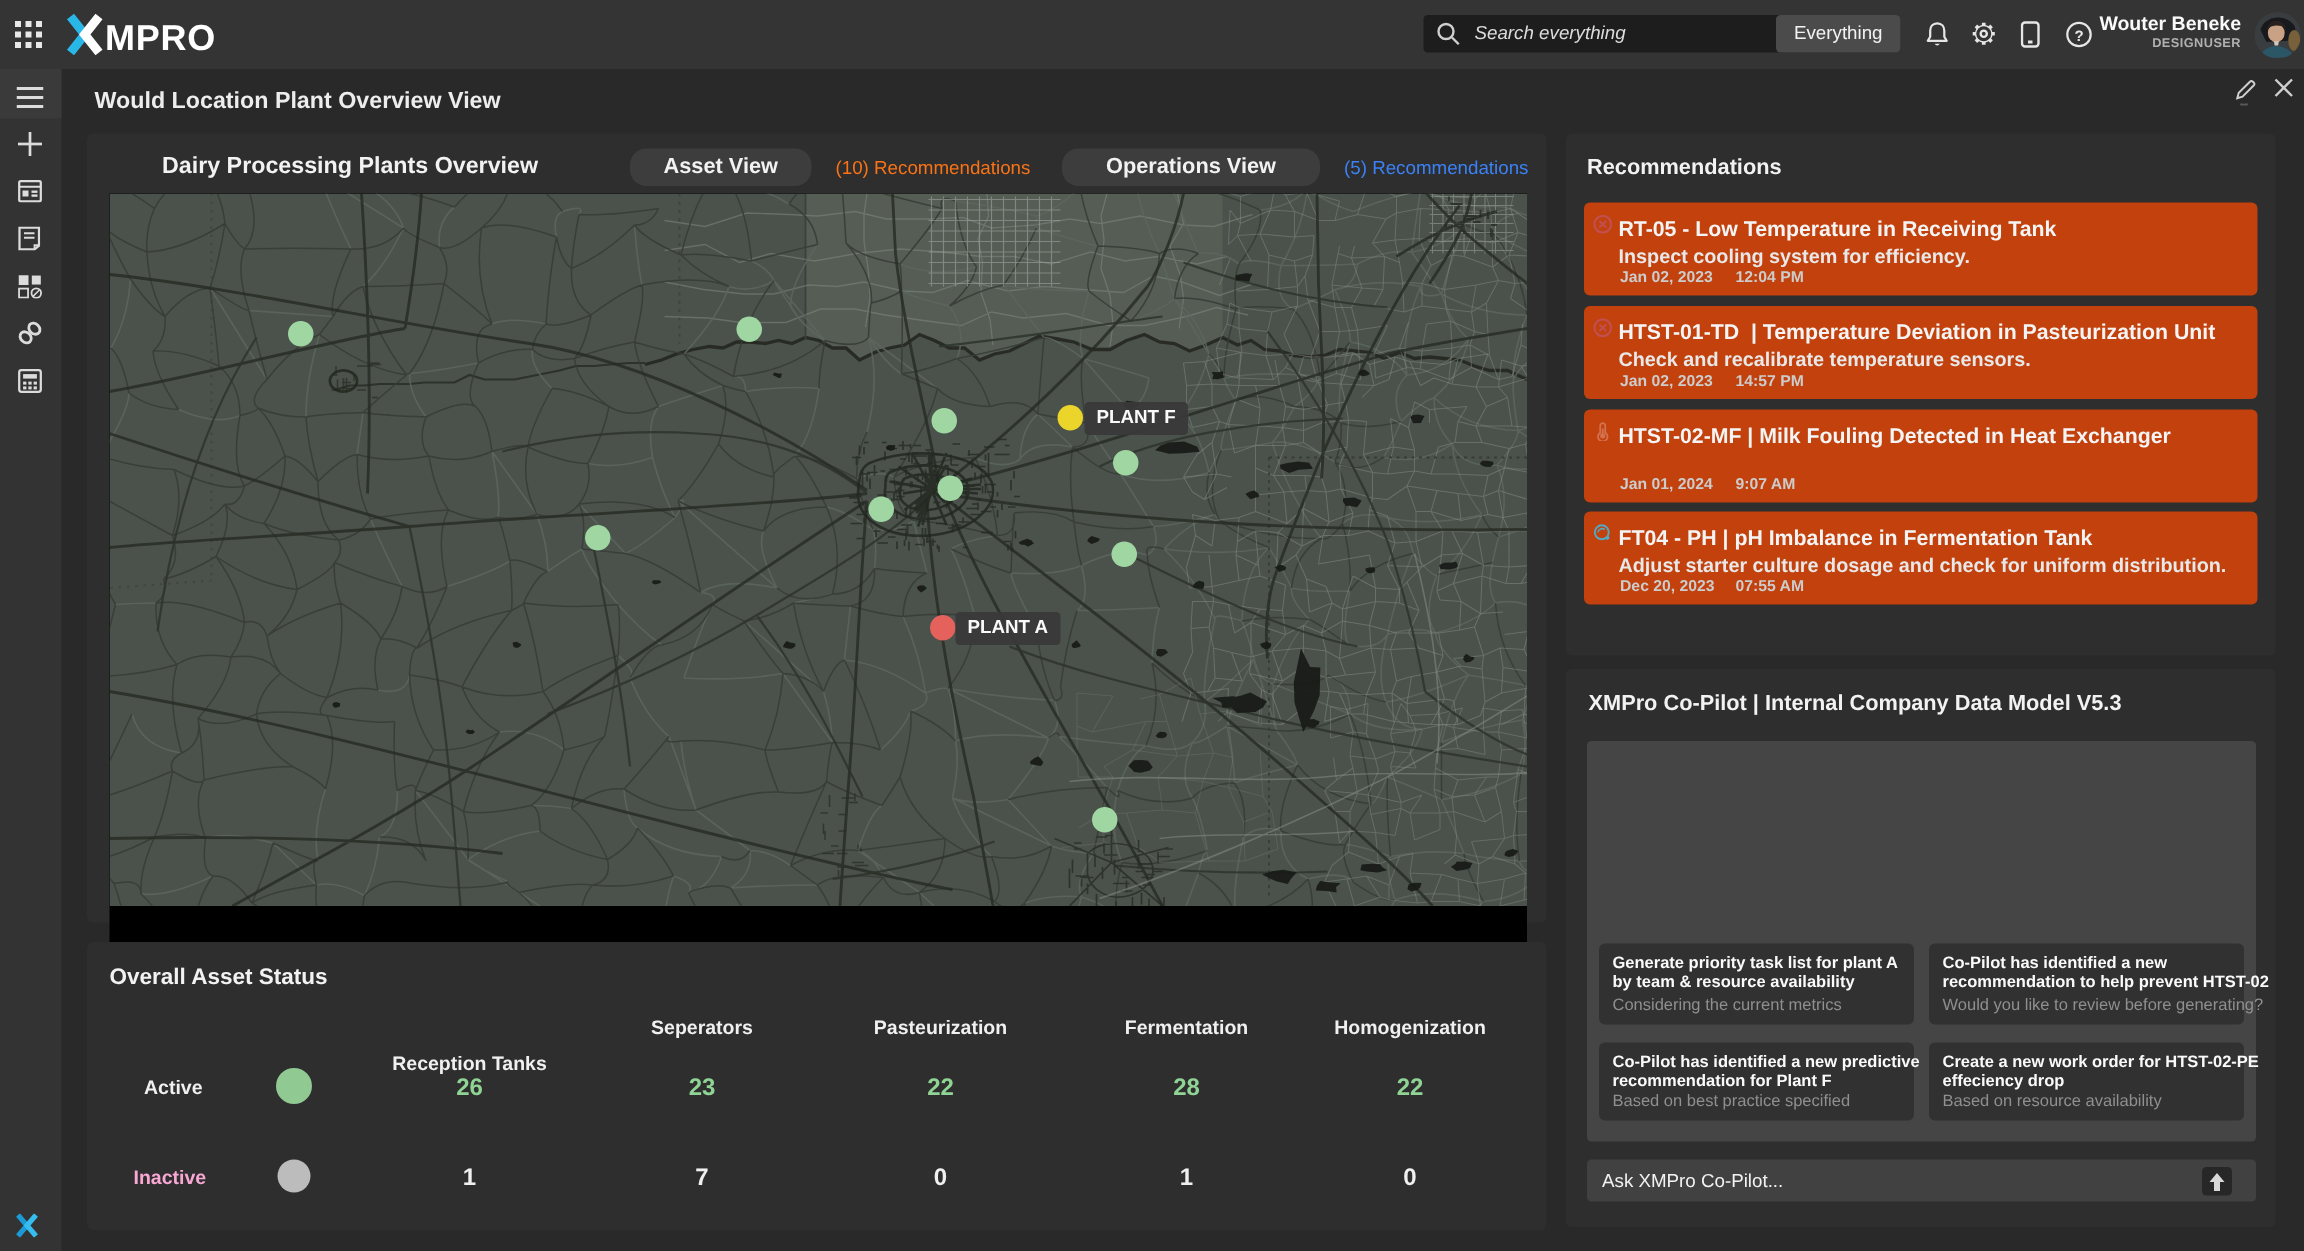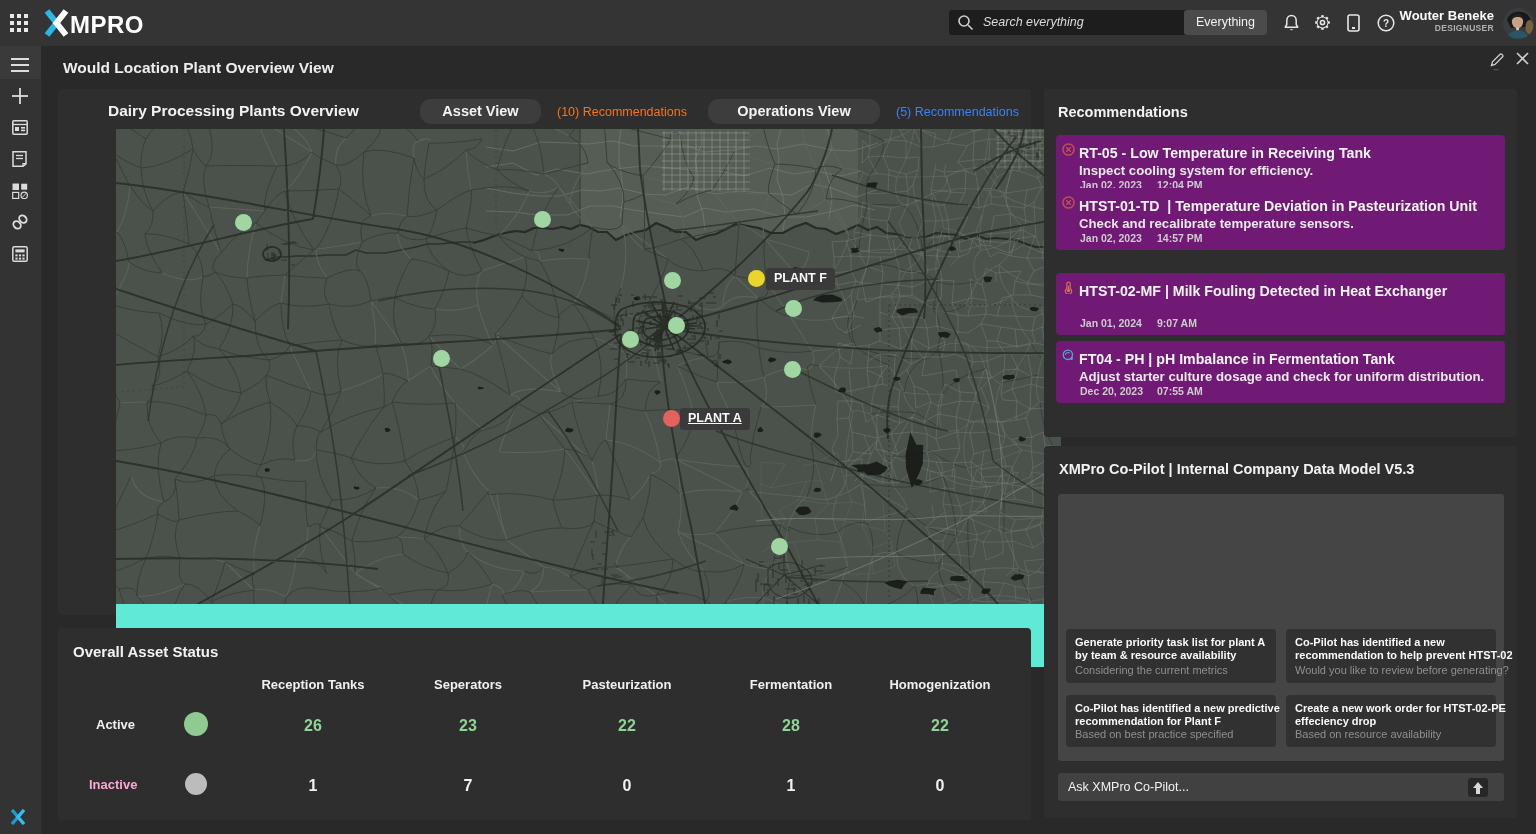--- a/index.html
+++ b/index.html
@@ -4,21 +4,21 @@
 <style>
   * { margin:0; padding:0; box-sizing:border-box; }
   html,body { width:1536px; height:834px; overflow:hidden; background:#292929;
     font-family:"Liberation Sans", sans-serif; }
   .abs { position:absolute; }
   #topbar { position:absolute; left:0; top:0; width:1536px; height:46px; background:#343434; }
   #sidebar { position:absolute; left:0; top:46px; width:41px; height:788px; background:#333333; }
   .panel { position:absolute; background:#2e2e2e; border-radius:4px; }
   .btn { position:absolute; background:#3d3d3d; border-radius:11px; color:#f2f2f2;
     font-weight:bold; font-size:14.5px; text-align:center; line-height:25px; height:25px; }
-  .rec-card { position:absolute; left:12px; width:449px; background:#701a75; border-radius:4px; height:62px; }
+  .rec-card { position:absolute; left:12px; width:449px; background:#c2410c; border-radius:4px; height:62px; }
   .rc-title { position:absolute; left:23px; top:10px; font-size:14.2px; font-weight:bold; color:#f4f4f4; white-space:nowrap; }
   .rc-sub { position:absolute; left:23px; top:28px; font-size:13.2px; font-weight:bold; color:#e8e8e8; white-space:nowrap; }
   .rc-date { position:absolute; left:24px; top:44px; font-size:10.5px; font-weight:bold; color:#cccccc; white-space:nowrap; }
   .rc-time { position:absolute; left:101px; top:44px; font-size:10.5px; font-weight:bold; color:#cccccc; white-space:nowrap; }
   .rc-icon { position:absolute; left:6px; top:7.5px; width:13px; height:13px; }
   .sg-card { position:absolute; background:#313131; border-radius:4px; }
   .sg-title { position:absolute; left:9px; top:7px; font-size:11px; font-weight:bold; color:#fafafa; line-height:13px; white-space:nowrap; }
   .sg-sub { position:absolute; left:9px; bottom:7px; font-size:11px; color:#8f8f8f; white-space:nowrap; }
   .dot { position:absolute; border-radius:50%; }
   .maplabel { position:absolute; background:rgba(57,57,57,0.95); border-radius:3px; color:#fafafa;
@@ -185,21 +185,21 @@
     </g>
 </svg>
 
 <div class="panel" style="left:58px;top:89px;width:973px;height:526px;">
   <div class="abs" style="left:15px;top:13px;font-size:15.5px;font-weight:bold;color:#f2f2f2;margin-left:35px;">Dairy Processing Plants Overview</div>
   <div class="btn" style="left:362px;top:10px;width:121px;">Asset View</div>
   <div class="abs" style="left:499px;top:16px;font-size:12.5px;color:#f97316;">(10) Recommendations</div>
   <div class="btn" style="left:650px;top:10px;width:172px;">Operations View</div>
   <div class="abs" style="left:838px;top:16px;font-size:12.5px;color:#3b82f6;">(5) Recommendations</div>
 
-  <div class="abs" style="left:15px;top:40px;width:945px;height:538px;background:#5eead4;overflow:hidden;margin-left:43px;" id="map">
+  <div class="abs" style="left:15px;top:40px;width:945px;height:538px;background:#000000;overflow:hidden;" id="map">
     
     <svg width="945" height="475" viewBox="0 0 945 475" id="mapsvg">
         <rect width="945" height="475" fill="#4a524b"></rect>
 <path d="M464,0 L464,96 L473,98 L482,103 L491,103 L500,111 L510,106 L520,103 L530,101 L540,94 L550,98 L560,103 L570,103 L580,111 L590,107 L600,105 L610,100 L620,95 L632,97 L643,99 L655,104 L667,104 L678,98 L690,94 L700,99 L710,100 L720,105 L731,101 L742,96 L742,0 Z" fill="#555d55"></path>
 <path d="M357,114 L368,111 L378,107 L389,104 L400,102 L409,103 L418,99 L427,99 L437,100 L446,98 L455,100 L464,96 L473,98 L482,103 L491,103 L500,111 L510,106 L520,103 L530,101 L540,94 L550,98 L560,103 L570,103 L580,111 L590,107 L600,105 L610,100 L620,95 L632,97 L643,99 L655,104 L667,104 L678,98 L690,94 L700,99 L710,100 L720,105 L731,101 L742,96 L752,101 L761,98 L770,104 L780,105 L790,108 L800,109 L810,108 L820,104 L830,105 L840,106 L850,110 L860,106 L870,110 L880,109 L890,110 L900,111 L910,115 L920,118 L932,118 L945,124" fill="none" stroke="#23271f" stroke-width="2.2" opacity="0.9"></path>
 <path d="M150,131 L160,128 L170,128 L180,127 L190,127 L200,127 L210,126 L220,126 L230,126 L240,121 L250,124 L260,124 L270,124 L280,122 L290,120 L300,118 L311,115 L323,115 L334,114 L346,113 L357,113" fill="none" stroke="#2a2f28" stroke-width="1.4" opacity="0.9"></path>
 <line x1="464" y1="0" x2="464" y2="97" stroke="#3a403a" stroke-width="1.2"></line>
 <line x1="380" y1="0" x2="380" y2="100" stroke="#3c423c" stroke-width="1.1" stroke-dasharray="2,3.5" opacity="0.9"></line>
 <line x1="68" y1="0" x2="68" y2="258" stroke="#40463f" stroke-width="1.3" stroke-dasharray="1.5,4" opacity="0.95"></line>
 <line x1="68" y1="258" x2="0" y2="263" stroke="#40463f" stroke-width="1.3" stroke-dasharray="1.5,4" opacity="0.95"></line>
@@ -268,27 +268,27 @@
     <div class="dot" style="left:548px;top:143px;width:17px;height:17px;background:#9fd6a2;"></div>
     <div class="dot" style="left:669px;top:171px;width:17px;height:17px;background:#9fd6a2;"></div>
     <div class="dot" style="left:552px;top:188px;width:17px;height:17px;background:#9fd6a2;"></div>
     <div class="dot" style="left:506px;top:202px;width:17px;height:17px;background:#9fd6a2;"></div>
     <div class="dot" style="left:317px;top:221px;width:17px;height:17px;background:#9fd6a2;"></div>
     <div class="dot" style="left:668px;top:232px;width:17px;height:17px;background:#9fd6a2;"></div>
     <div class="dot" style="left:655px;top:409px;width:17px;height:17px;background:#9fd6a2;"></div>
     <div class="dot" style="left:632px;top:141px;width:17px;height:17px;background:#ecd52b;"></div>
     <div class="maplabel" style="left:650px;top:139px;">PLANT F</div>
     <div class="dot" style="left:547px;top:281px;width:17px;height:17px;background:#e4615c;"></div>
-    <div class="maplabel" style="left:564px;top:279px;text-decoration:underline;">PLANT A</div>
+    <div class="maplabel" style="left:564px;top:279px;">PLANT A</div>
   </div>
 </div>
 
 <div class="panel" style="left:58px;top:628px;width:973px;height:192px;">
   <div class="abs" style="left:15px;top:15px;font-size:15px;font-weight:bold;color:#f2f2f2;">Overall Asset Status</div>
-  <div class="col-head" style="left:175px;">Reception Tanks</div>
+  <div class="col-head" style="left:175px;margin-top:24px;">Reception Tanks</div>
   <div class="col-head" style="left:330px;">Seperators</div>
   <div class="col-head" style="left:489px;">Pasteurization</div>
   <div class="col-head" style="left:653px;">Fermentation</div>
   <div class="col-head" style="left:802px;">Homogenization</div>
 
   <div class="abs" style="left:38px;top:89px;font-size:13px;font-weight:bold;color:#f0f0f0;">Active</div>
   <div class="dot" style="left:126px;top:84px;width:24px;height:24px;background:#90c992;"></div>
   <div class="cell" style="left:175px;top:89px;color:#8fd494;">26</div>
   <div class="cell" style="left:330px;top:89px;color:#8fd494;">23</div>
   <div class="cell" style="left:489px;top:89px;color:#8fd494;">22</div>
@@ -312,21 +312,21 @@
         <g stroke="#c24f4f" stroke-width="1.5">
           <line x1="4.6" y1="4.6" x2="9.4" y2="9.4"></line>
           <line x1="9.4" y1="4.6" x2="4.6" y2="9.4"></line>
         </g>
       </svg>
     <div class="rc-title">RT-05 - Low Temperature in Receiving Tank</div>
     <div class="rc-sub">Inspect cooling system for efficiency.</div>
     <div class="rc-date">Jan 02, 2023</div>
       <div class="rc-time">12:04 PM</div>
   </div>
-  <div class="rec-card" style="top:99px;">
+  <div class="rec-card" style="top:115px;">
     <svg class="rc-icon" viewBox="0 0 14 14">
         <circle cx="7" cy="7" r="6" fill="none" stroke="#c24f4f" stroke-width="1.6"></circle>
         <g stroke="#c24f4f" stroke-width="1.5">
           <line x1="4.6" y1="4.6" x2="9.4" y2="9.4"></line>
           <line x1="9.4" y1="4.6" x2="4.6" y2="9.4"></line>
         </g>
       </svg>
     <div class="rc-title">HTST-01-TD&nbsp; | Temperature Deviation in Pasteurization Unit</div>
     <div class="rc-sub">Check and recalibrate temperature sensors.</div>
     <div class="rc-date">Jan 02, 2023</div>

